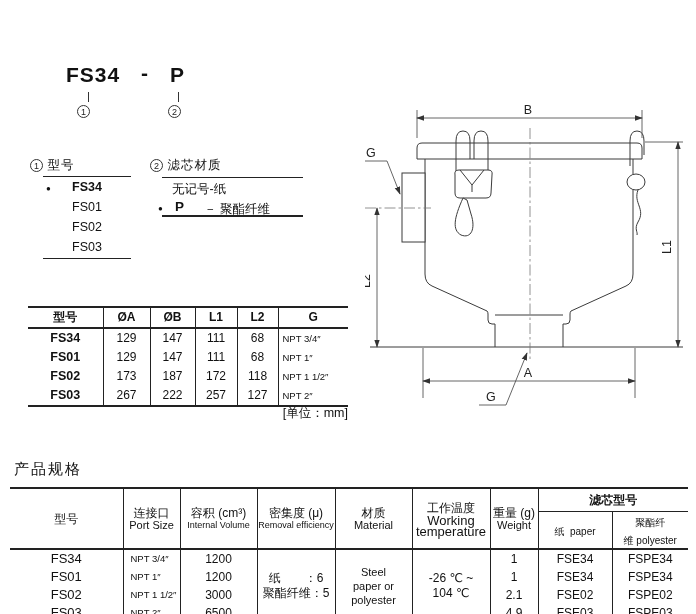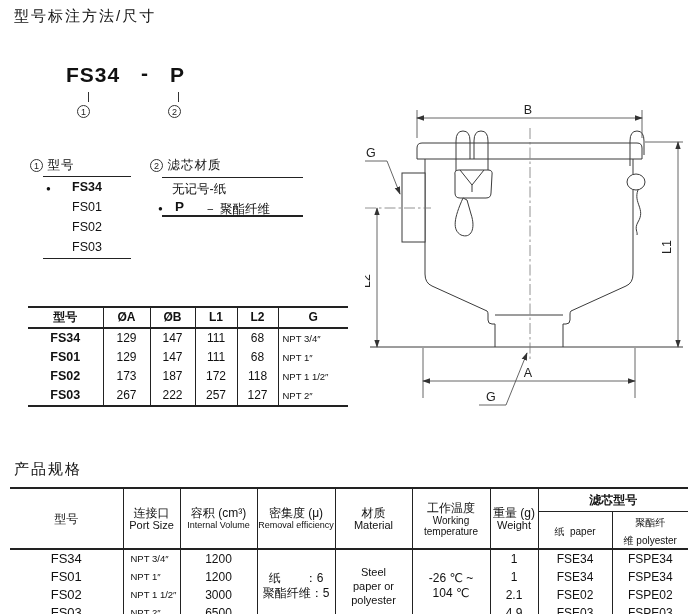--- a/index.html
+++ b/index.html
@@ -41,37 +41,36 @@
   .spectbl { border-collapse:collapse; table-layout:fixed; width:678px;
     border-top:2px solid #222; border-bottom:3px solid #222; }
   .spectbl th, .spectbl td { border-right:1px solid #222; padding:0; text-align:center;
     font-weight:normal; overflow:hidden; }
   .spectbl th:last-child, .spectbl td:last-child { border-right:none; }
   .spectbl thead th { border-bottom:2px solid #222; vertical-align:middle; }
   .spectbl thead th.split { border-bottom:1px solid #222;font-weight:bold; }
   .hdr-cn { display:block; font-size:12px; line-height:14px; }
   .hdr-en { display:block; font-size:9px; line-height:11px; color:#111; }
   .hdr-en.lg { font-size:11px; }
-  .hdr-en.xs { font-size:10px; }
+  .hdr-en.xs { font-size:13px; }
   .sub-pair { font-size:10px; }
   .spectbl td { height:18px; line-height:18px; font-size:12px; }
   .spectbl td.model { font-size:13px; }
   .spectbl td.port { text-align:left; padding-left:7px; font-size:9.5px; }
   .spectbl td.mergecell { line-height:14px; vertical-align:middle; font-size:12px; }
   .spectbl td.mergecell .ln { display:block; line-height:15px; }
   .spectbl td.mat .ln { font-size:11px; line-height:14px; }
 
   svg text { font-family:"Liberation Sans","DejaVu Sans",sans-serif; }
 </style>
 </head>
 <body>
 
 <div class="page">
 
-  <div class="abs page-title" style="left:14px; top:7px;">型号标注方法/尺寸</div>
 
   <div class="abs code-base" style="left:66px; top:63px;">FS34</div>
   <div class="abs code-sep" style="left:141px; top:61px;">-</div>
   <div class="abs code-suffix" style="left:170px; top:63px;">P</div>
   <div class="abs tick" style="left:88px; top:92px;"></div>
   <div class="abs tick" style="left:178px; top:92px;"></div>
   <span class="abs circle-num" style="left:77px; top:105px;">1</span>
   <span class="abs circle-num" style="left:168px; top:105px;">2</span>
 
   <div class="abs" style="left:30px; top:155px;">
@@ -144,20 +143,21 @@
       <tr>
         <td class="model">FS03</td>
         <td>267</td>
         <td>222</td>
         <td>257</td>
         <td>127</td>
         <td class="gcol">NPT 2″</td>
       </tr>
     </tbody>
   </table>
+  <div class="abs unit-note" style="left:208px; top:405px; width:140px;">[单位：mm]</div>
 
   <svg class="abs" style="left:365px; top:95px;" width="331" height="330" viewBox="0 0 331 330">
     <defs>
       <marker id="ar" viewBox="0 0 10 10" refX="9" refY="5" markerWidth="9" markerHeight="9" orient="auto-start-reverse">
         <path d="M0,1.6 L10,5 L0,8.4 Z" fill="#333"></path>
       </marker>
     </defs>
 
     <g stroke="#3b3b3b" stroke-width="1" fill="none">
       <path fill="#fff" d="M60,64 V179 Q60,188 67,191 L122,216 Q123,217 123,219 V225 Q123,229 127,229 H130 V252 H198 V229 H201 Q205,229 205,225 V219 Q205,217 206,216 L261,191 Q268,188 268,179 V64"></path>

